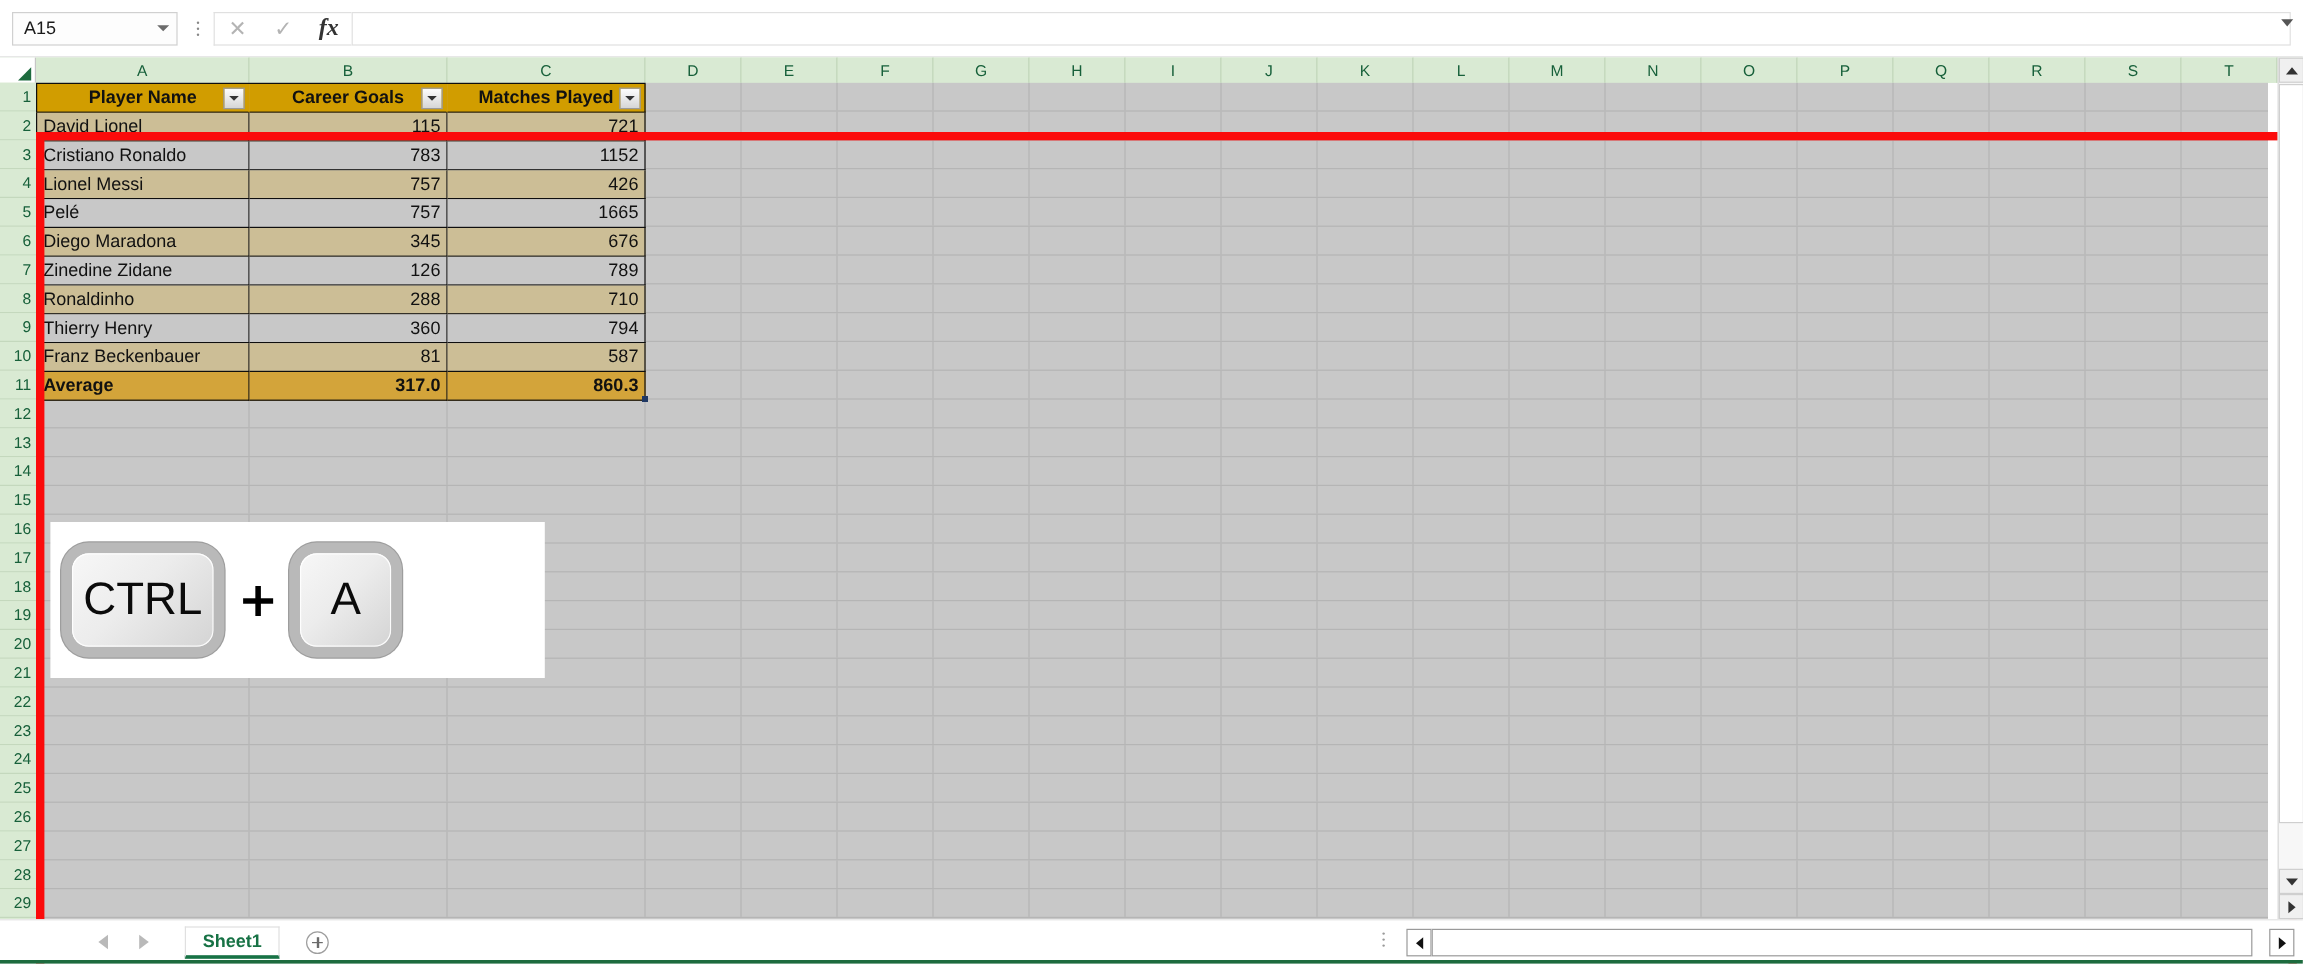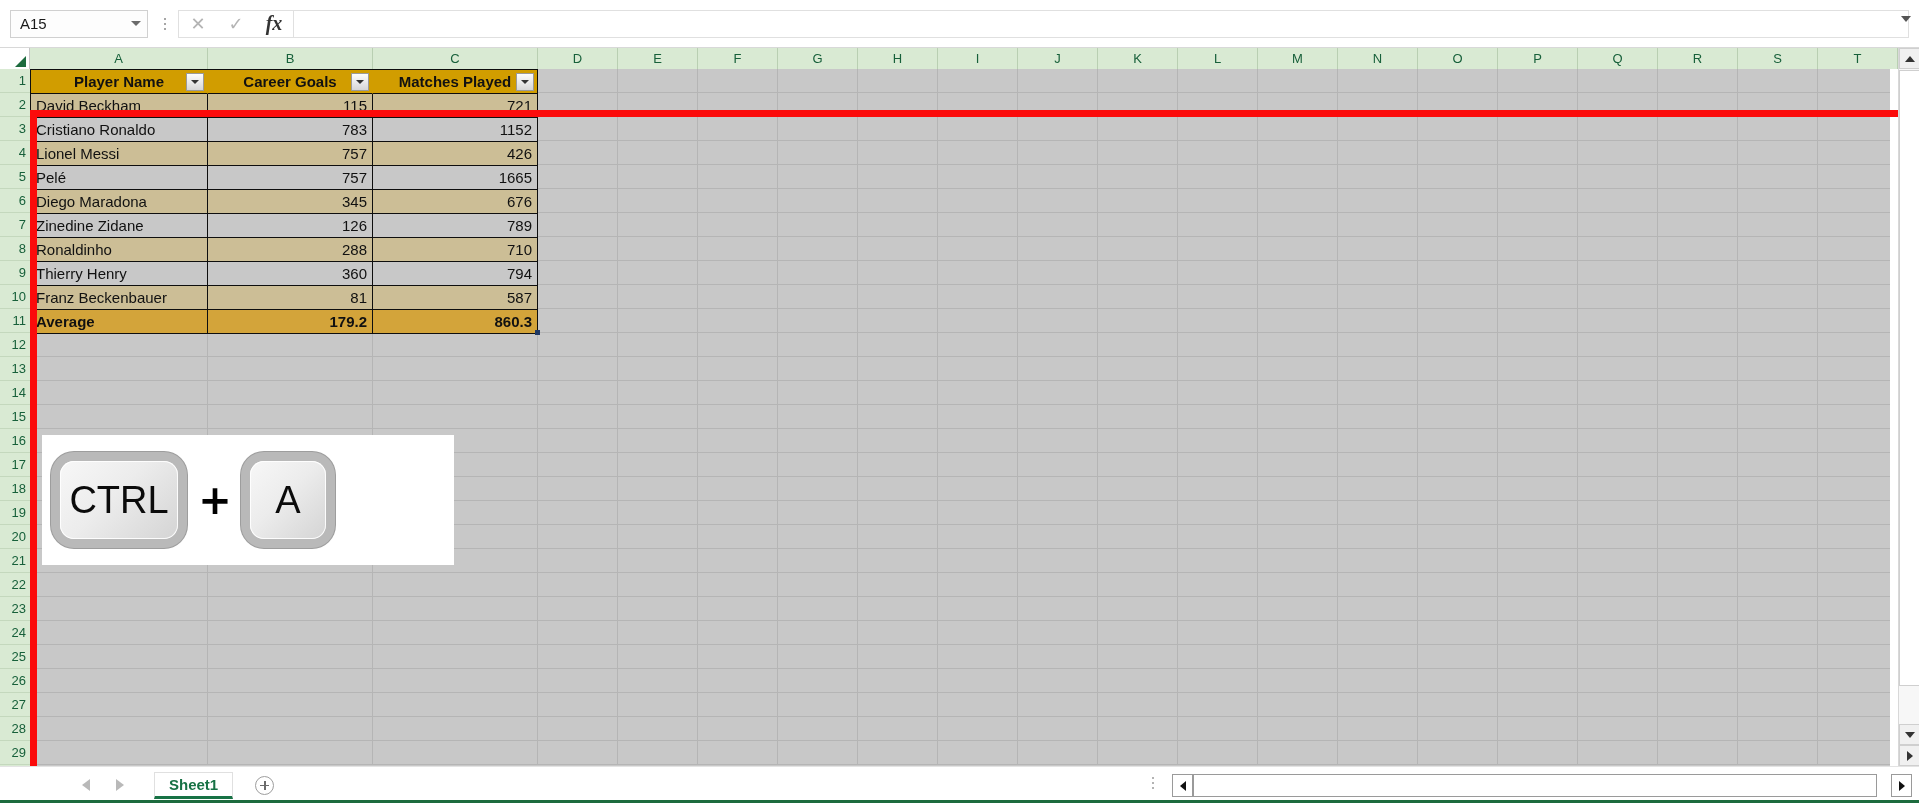--- a/index.html
+++ b/index.html
@@ -1007,21 +1007,21 @@
         <div class="dt-cell dt-head" style="width: 165px;">
           <span>Career Goals</span>
           <span class="filter-btn"></span>
         </div>
         <div class="dt-cell dt-head last" style="width: 165px;">
           <span>Matches Played</span>
           <span class="filter-btn"></span>
         </div>
       </div>
       <div class="dt-row">
-        <div class="dt-cell row-tan txt" style="width: 178px;">David Beckham</div>
+        <div class="dt-cell row-tan txt" style="width: 178px;">David Lionel</div>
         <div class="dt-cell row-tan num" style="width: 165px;">115</div>
         <div class="dt-cell row-tan num" style="width: 165px;">721</div>
       </div>
       <div class="dt-row">
         <div class="dt-cell row-gray txt" style="width: 178px;">Cristiano Ronaldo</div>
         <div class="dt-cell row-gray num" style="width: 165px;">783</div>
         <div class="dt-cell row-gray num" style="width: 165px;">1152</div>
       </div>
       <div class="dt-row">
         <div class="dt-cell row-tan txt" style="width: 178px;">Lionel Messi</div>
@@ -1053,21 +1053,21 @@
         <div class="dt-cell row-gray num" style="width: 165px;">360</div>
         <div class="dt-cell row-gray num" style="width: 165px;">794</div>
       </div>
       <div class="dt-row">
         <div class="dt-cell row-tan txt" style="width: 178px;">Franz Beckenbauer</div>
         <div class="dt-cell row-tan num" style="width: 165px;">81</div>
         <div class="dt-cell row-tan num" style="width: 165px;">587</div>
       </div>
       <div class="dt-row">
         <div class="dt-cell row-avg txt" style="width: 178px;">Average</div>
-        <div class="dt-cell row-avg num" style="width: 165px;">179.2</div>
+        <div class="dt-cell row-avg num" style="width: 165px;">317.0</div>
         <div class="dt-cell row-avg num" style="width: 165px;">860.3</div>
       </div>
       <div id="sel-nub" style="left: 505px; top: 260px;"></div>
     </div>
 
   <div id="kbd-img" style="left: 42px; top: 387px; width: 412px; height: 130px;">
     <div class="key" id="key-ctrl">
       <span>CTRL</span>
     </div>
     <div id="plus-sign">+</div>

